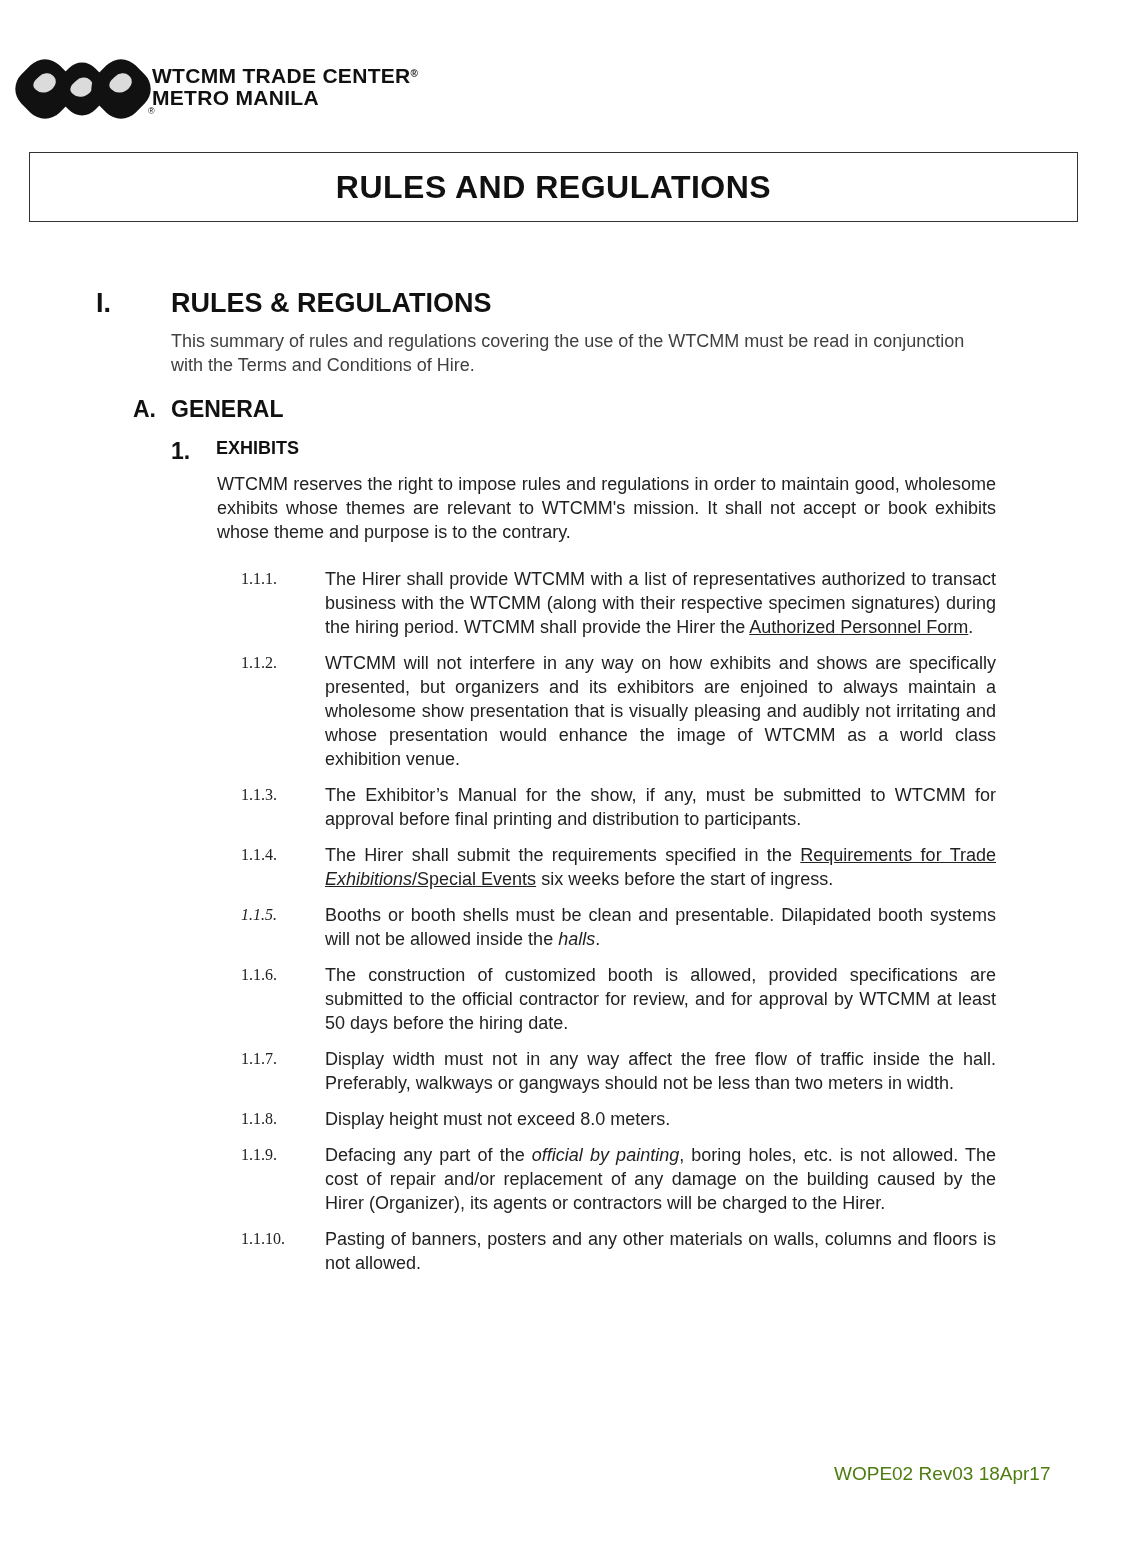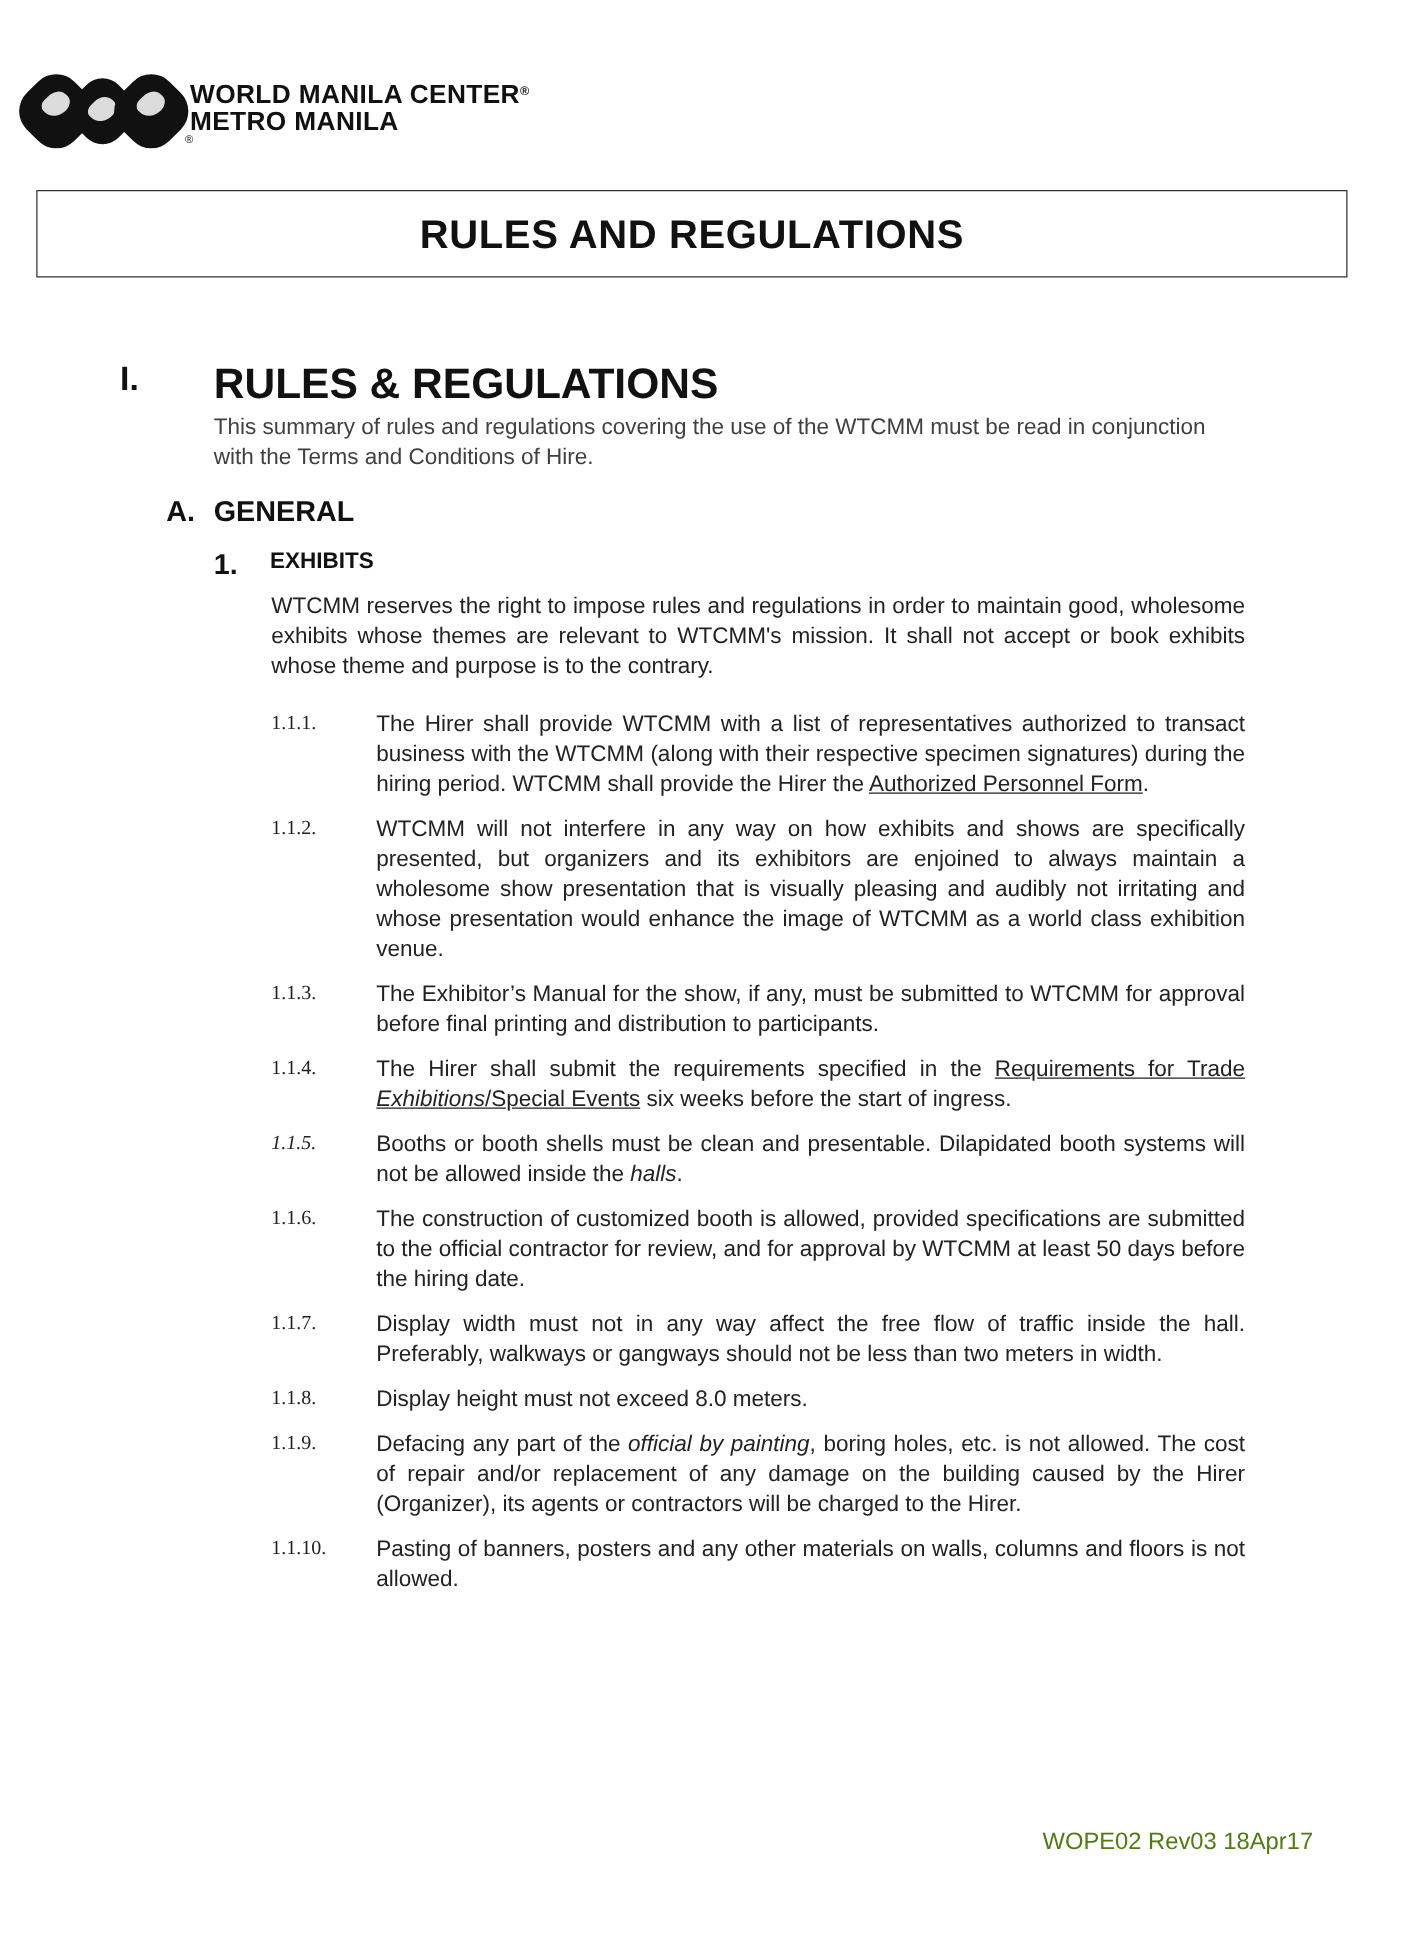--- a/index.html
+++ b/index.html
@@ -12,53 +12,53 @@
     .globe.g3 { left: 76px; }
     .globe::after { content: ""; position: absolute; left: 14px; top: 12px; width: 18px; height: 22px; background: #fff; border-radius: 50% 40% 60% 30%; opacity: 0.85; }
     .reg-mark { position: absolute; left: 130px; top: 46px; font-size: 9px; }
     .logo-text { position: absolute; left: 152px; top: 65px; font-weight: bold; font-size: 21px; line-height: 22px; letter-spacing: 0.3px; }
     .logo-text sup { font-size: 10px; vertical-align: top; position: relative; top: -2px; }
 
     .title-box { position: absolute; left: 29px; top: 152px; width: 1049px; height: 70px; border: 1.5px solid #333; box-sizing: border-box; display: flex; align-items: center; justify-content: center; }
     .title-box h1 { margin: 12px; font-size: 32px; font-weight: bold; letter-spacing: 0.5px; }
 
     .sec-num { position: absolute; left: 96px; top: 288px; font-size: 27px; font-weight: bold; }
-    .sec-title { position: absolute; left: 171px; top: 288px; font-size: 34px; font-weight: bold; }
+    .sec-title { position: absolute; left: 171px; top: 288px; font-size: 27px; font-weight: bold; }
     .intro { position: absolute; left: 171px; top: 329px; width: 830px; font-size: 18px; line-height: 24px; color: #404040; }
 
     .sub-num { position: absolute; left: 133px; top: 396px; font-size: 23px; font-weight: bold; }
     .sub-title { position: absolute; left: 171px; top: 396px; font-size: 23px; font-weight: bold; }
     .item-num { position: absolute; left: 171px; top: 438px; font-size: 23px; font-weight: bold; }
     .item-title { position: absolute; left: 216px; top: 438px; font-size: 18px; font-weight: bold; }
 
     .para { position: absolute; left: 217px; top: 472px; width: 779px; font-size: 18px; line-height: 24px; text-align: justify; color: #222; }
 
     .rules { position: absolute; left: 217px; top: 567px; width: 779px; }
-    .rule { display: flex; margin-bottom: 12px; }
+    .rule { display: flex; margin-bottom: 12px; margin-left: 24px; }
     .rule-num { width: 84px; flex: none; font-family: "Liberation Serif", serif; font-size: 16px; line-height: 24px; color: #222; }
     .rule-num.italic { font-style: italic; }
     .rule-text { flex: 1; font-size: 18px; line-height: 24px; text-align: justify; color: #222; font-stretch: condensed; }
     .u { text-decoration: underline; }
     .i { font-style: italic; }
 
     .footer { position: absolute; left: 834px; top: 1463px; font-size: 19px; color: #4d7c0f; }
   </style>
 </head>
 <body>
 
 <div class="logo">
   <div class="globes">
     <div class="globe g1"></div>
     <div class="globe g2"></div>
     <div class="globe g3"></div>
     <span class="reg-mark">®</span>
   </div>
 </div>
 <div class="logo-text">
-  <div><span>WORLD MANILA CENTER</span><sup>®</sup></div>
+  <div><span>WTCMM TRADE CENTER</span><sup>®</sup></div>
   <div>METRO MANILA</div>
 </div>
 
 <div class="title-box">
   <h1>RULES AND REGULATIONS</h1>
 </div>
 
 <div class="sec-num">I.</div>
 <div class="sec-title">RULES &amp; REGULATIONS</div>
 <div class="intro">This summary of rules and regulations covering the use of the WTCMM must be read in conjunction with the Terms and Conditions of Hire.</div>

